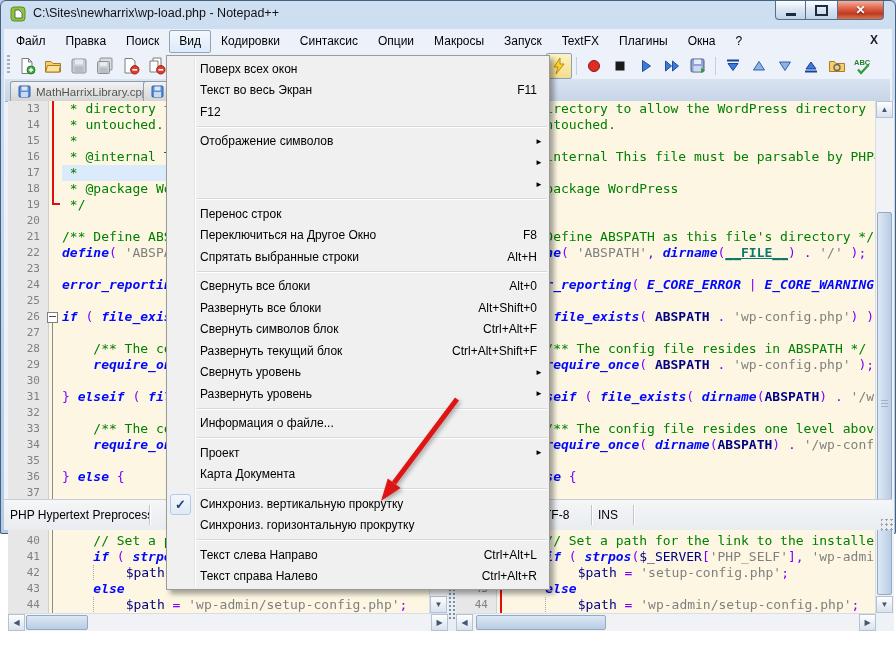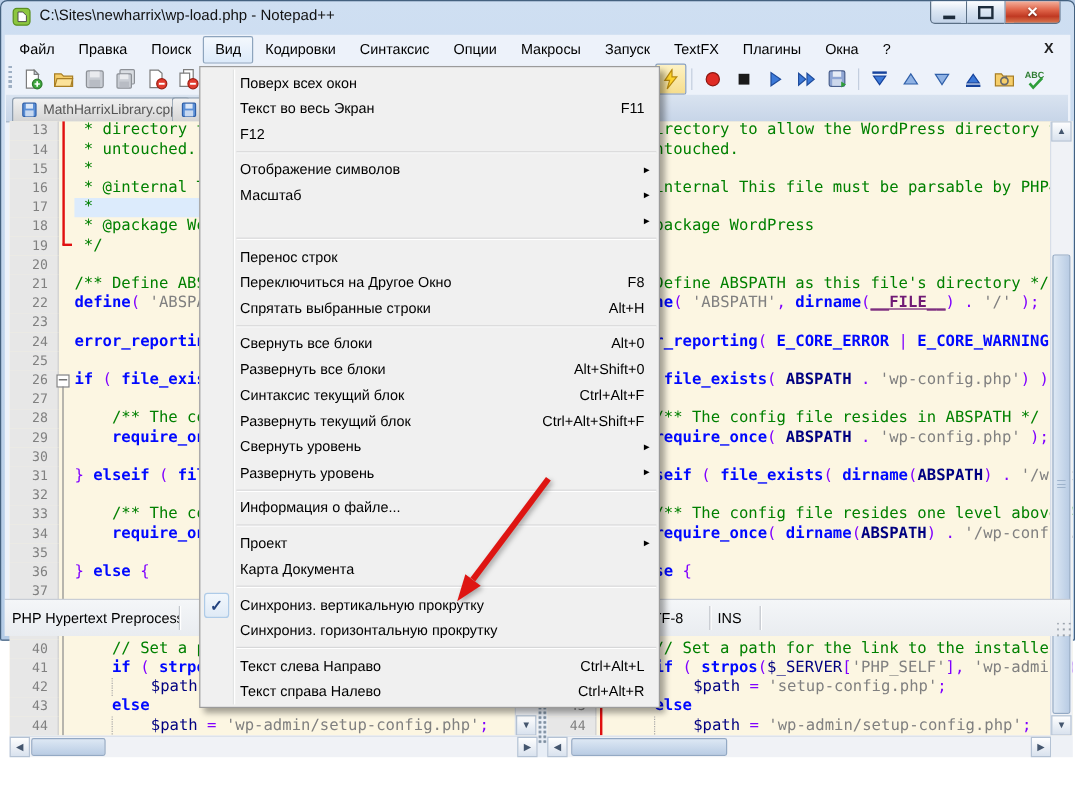--- a/index.html
+++ b/index.html
@@ -46,23 +46,23 @@
   .pane{position:absolute;top:101px;height:512px;background:#fcf6e2;overflow:hidden;}
   #pane-left{left:8px;width:440px;} #pane-right{left:456px;width:438px;}
   .rows{position:absolute;left:0;top:0;right:18px;}
   .row{display:flex;height:16px;font:13px/16px "DejaVu Sans Mono",monospace;}
   .ln{width:32px;padding-right:8px;text-align:right;flex:none;background:#e7e7e7;
     border-right:1px solid #cfcfcf;color:#808080;font-size:11px;line-height:16px;}
   .fm{width:13px;flex:none;}
   #pane-right .fm{width:17px;}
   .lt{flex:1;white-space:pre;color:#000;}
   .lt.cur{background:#dcebfc;}
-  .tk-c{color:#008000;} .tk-k{color:#0008ff;font-weight:bold;} .tk-K{color:#000080;font-weight:bold;}
+  .tk-c{color:#008000;} .tk-k{color:#0008ff;font-weight:bold;font-style:italic;} .tk-K{color:#000080;font-weight:bold;}
   .tk-s{color:#808080;} .tk-v{color:#000080;} .tk-o{color:#8000ff;}
-  .tk-u{color:#701a75;font-weight:bold;text-decoration:underline;}
+  .tk-u{color:#0f766e;font-weight:bold;text-decoration:underline;}
   .tk-g{border-left:1px dotted #a8a8a8;}
   .fold-red{position:absolute;width:2px;background:#e01010;}
   .fold-red-tick{position:absolute;height:2px;background:#e01010;}
   .fold-gray{position:absolute;width:1px;background:#8a8a8a;}
   .fold-box{position:absolute;width:9px;height:9px;background:#fff;border:1px solid #808080;}
   .fold-box::after{content:'';position:absolute;left:1px;right:1px;top:3px;height:1px;background:#505050;}
   
   .vsb{position:absolute;top:0;bottom:0;right:0;width:18px;background:#f0f2f6;border-left:1px solid #d8dee8;}
   .sbtn{position:absolute;left:0;width:17px;height:17px;box-sizing:border-box;background:linear-gradient(#fefefe,#d9e2ee);
     border:1px solid #b4c2d4;color:#44566e;font-size:8px;line-height:15px;text-align:center;}
@@ -654,21 +654,20 @@
       </div>
       <div class="mi">
         <span class="sc">F12</span>
       </div>
       <div class="psep"></div>
       <div class="mi">
         <span class="lbl">Отображение символов</span>
         <span class="arr">►</span>
       </div>
       <div class="mi">
-        <span class="lbl">Масштаб</span>
         <span class="arr">►</span>
       </div>
       <div class="mi">
         <span class="arr">►</span>
       </div>
       <div class="psep"></div>
       <div class="mi">
         <span class="lbl">Перенос строк</span>
       </div>
       <div class="mi">
@@ -682,21 +681,21 @@
       <div class="psep"></div>
       <div class="mi">
         <span class="lbl">Свернуть все блоки</span>
         <span class="sc">Alt+0</span>
       </div>
       <div class="mi">
         <span class="lbl">Развернуть все блоки</span>
         <span class="sc">Alt+Shift+0</span>
       </div>
       <div class="mi">
-        <span class="lbl">Синтаксис текущий блок</span>
+        <span class="lbl">Свернуть символов блок</span>
         <span class="sc">Ctrl+Alt+F</span>
       </div>
       <div class="mi">
         <span class="lbl">Развернуть текущий блок</span>
         <span class="sc">Ctrl+Alt+Shift+F</span>
       </div>
       <div class="mi">
         <span class="lbl">Свернуть уровень</span>
         <span class="arr">►</span>
       </div>

